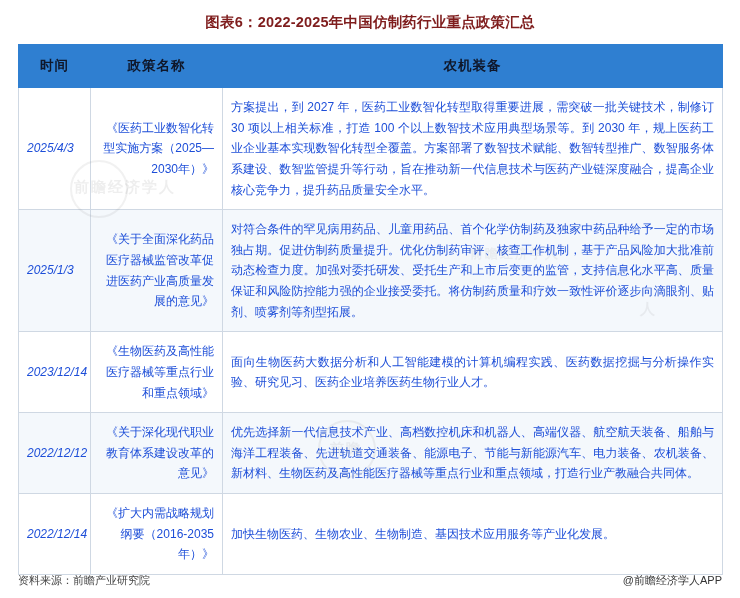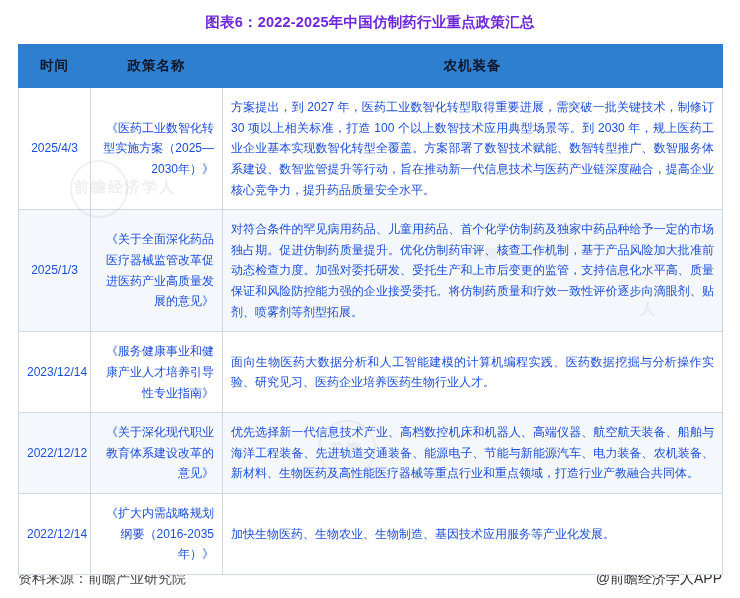--- a/index.html
+++ b/index.html
@@ -19,21 +19,21 @@
     width: 740px;
     height: 598px;
     position: relative;
     box-sizing: border-box;
     padding: 0 18px;
   }
   .title {
     text-align: center;
     font-size: 14.5px;
     font-weight: bold;
-    color: #6d28d9;
+    color: #7f1d1d;
     padding: 13px 0 12px 0;
     letter-spacing: 0.2px;
   }
   table.policy {
     width: 704px;
     border-collapse: collapse;
     table-layout: fixed;
     font-size: 12px;
     position: relative;
     z-index: 2;
@@ -52,23 +52,24 @@
     letter-spacing: 1px;
   }
   table.policy tbody td {
     border: 1px solid #cfd8e3;
     vertical-align: middle;
     padding: 9px 8px;
     line-height: 1.72;
     color: #1d4ed8;
   }
   td.time {
-    text-align: center;
+    text-align: left;
     font-size: 12px;
     color: #222;
+    font-style: italic;
   }
   td.name {
     text-align: right;
     font-size: 12px;
     color: #222;
     line-height: 1.8;
     padding-left: 10px;
     padding-right: 10px;
   }
   td.content {
@@ -83,21 +84,21 @@
   tbody tr:nth-child(even) td { background: #f4f8fc; }
 
   .footer {
     position: absolute;
     left: 18px;
     right: 18px;
     bottom: 10px;
     display: flex;
     justify-content: space-between;
     align-items: center;
-    font-size: 14px;
+    font-size: 11px;
     color: #555555;
   }
   .footer .source { color: #444; }
   .footer .brand { color: #333; margin-left: 8px; }
 
   
   .wm {
     position: absolute;
     color: rgba(120,120,120,0.13);
     font-size: 15px;
@@ -155,21 +156,21 @@
         <td class="name">《医药工业数智化转型实施方案（2025—2030年）》</td>
         <td class="content">方案提出，到 2027 年，医药工业数智化转型取得重要进展，需突破一批关键技术，制修订 30 项以上相关标准，打造 100 个以上数智技术应用典型场景等。到 2030 年，规上医药工业企业基本实现数智化转型全覆盖。方案部署了数智技术赋能、数智转型推广、数智服务体系建设、数智监管提升等行动，旨在推动新一代信息技术与医药产业链深度融合，提高企业核心竞争力，提升药品质量安全水平。</td>
       </tr>
       <tr>
         <td class="time">2025/1/3</td>
         <td class="name">《关于全面深化药品医疗器械监管改革促进医药产业高质量发展的意见》</td>
         <td class="content">对符合条件的罕见病用药品、儿童用药品、首个化学仿制药及独家中药品种给予一定的市场独占期。促进仿制药质量提升。优化仿制药审评、核查工作机制，基于产品风险加大批准前动态检查力度。加强对委托研发、受托生产和上市后变更的监管，支持信息化水平高、质量保证和风险防控能力强的企业接受委托。将仿制药质量和疗效一致性评价逐步向滴眼剂、贴剂、喷雾剂等剂型拓展。</td>
       </tr>
       <tr>
         <td class="time">2023/12/14</td>
-        <td class="name">《服务健康事业和健康产业人才培养引导性专业指南》</td>
+        <td class="name">《生物医药及高性能医疗器械等重点行业和重点领域》</td>
         <td class="content">面向生物医药大数据分析和人工智能建模的计算机编程实践、医药数据挖掘与分析操作实验、研究见习、医药企业培养医药生物行业人才。</td>
       </tr>
       <tr>
         <td class="time">2022/12/12</td>
         <td class="name">《关于深化现代职业教育体系建设改革的意见》</td>
         <td class="content">优先选择新一代信息技术产业、高档数控机床和机器人、高端仪器、航空航天装备、船舶与海洋工程装备、先进轨道交通装备、能源电子、节能与新能源汽车、电力装备、农机装备、新材料、生物医药及高性能医疗器械等重点行业和重点领域，打造行业产教融合共同体。</td>
       </tr>
       <tr>
         <td class="time">2022/12/14</td>
         <td class="name">《扩大内需战略规划纲要（2016-2035年）》</td>

